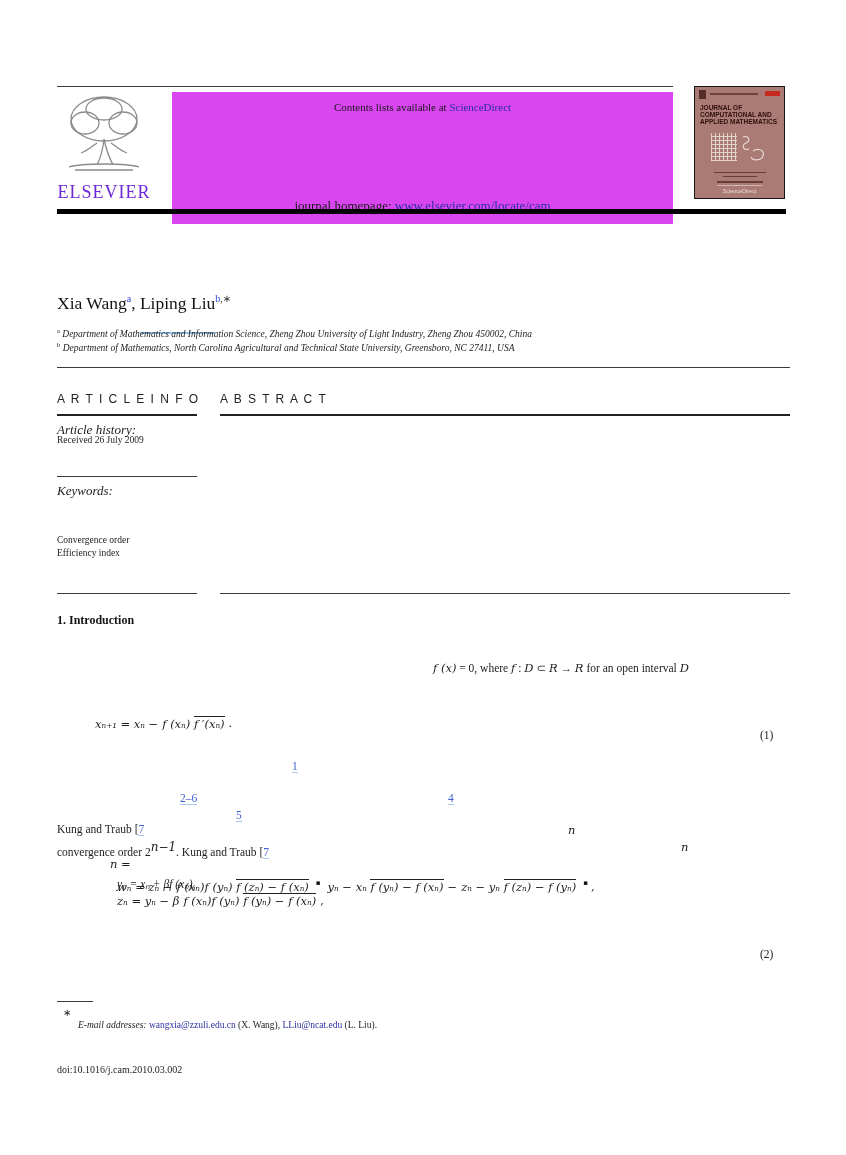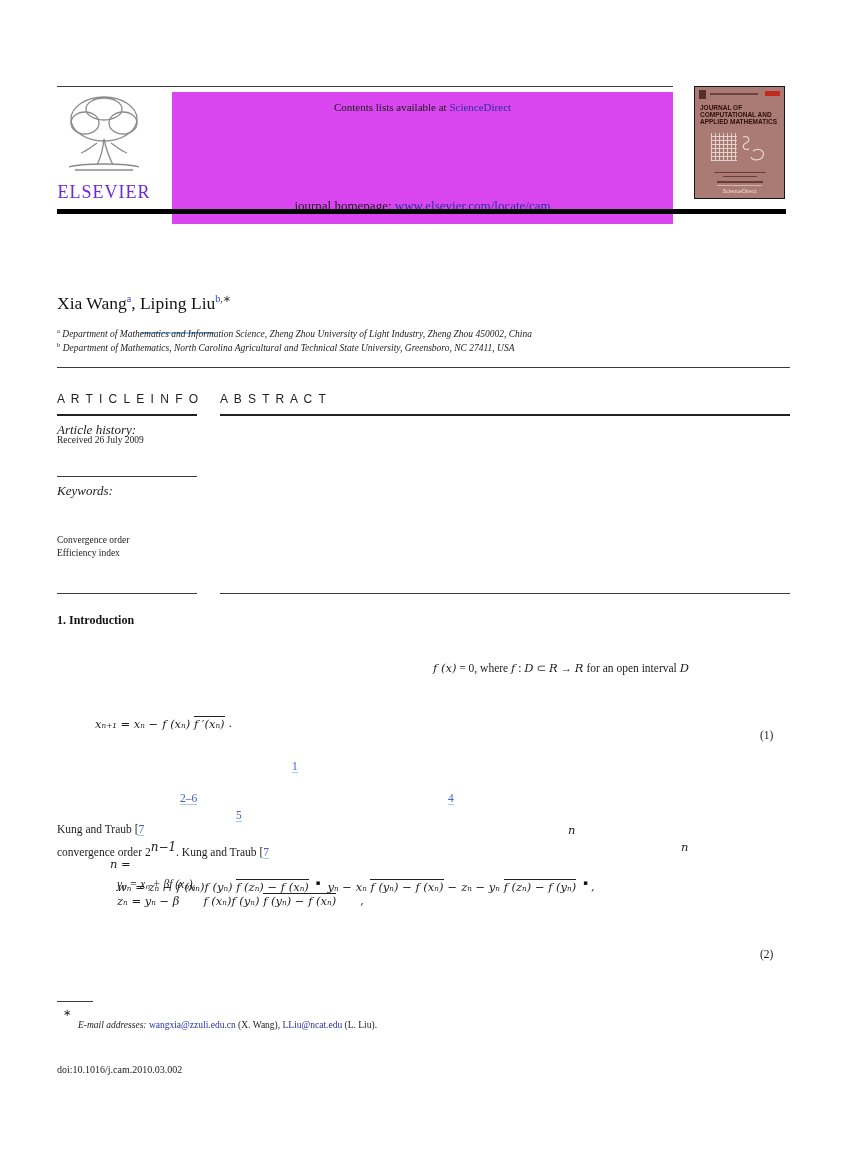--- a/index.html
+++ b/index.html
@@ -172,21 +172,21 @@
 
   <div class="bodyline" style="left:57px;top:840px;">
     <span>convergence order 2</span><span class="suptext it eqfont">n−1</span><span>. Kung and Traub [</span><span class="cit">7</span>
   </div>
   <div class="bodyline it eqfont" style="left:681px;top:840px;">n</div>
 
   <div class="bodyline it eqfont" style="left:110px;top:857px;">n =</div>
 
   <div class="bodyline eqfont" style="left:117px;top:876px;font-family:Liberation Serif, serif;">yₙ = xₙ + βf (xₙ),</div>
 
-  <div class="eqrow eqfont" style="left:117px;top:893px;gap:20px;">
+  <div class="eqrow eqfont" style="left:117px;top:893px;">
     <span>zₙ = yₙ − β</span>
     <span class="frac">
       <span class="num">f (xₙ)f (yₙ)</span>
       <span class="den">f (yₙ) − f (xₙ)</span>
     </span>
     <span class="eqtail">,</span>
   </div>
 
   <div class="eqrow eqfont" style="left:117px;top:879px;">
     <span>wₙ = zₙ −</span>

